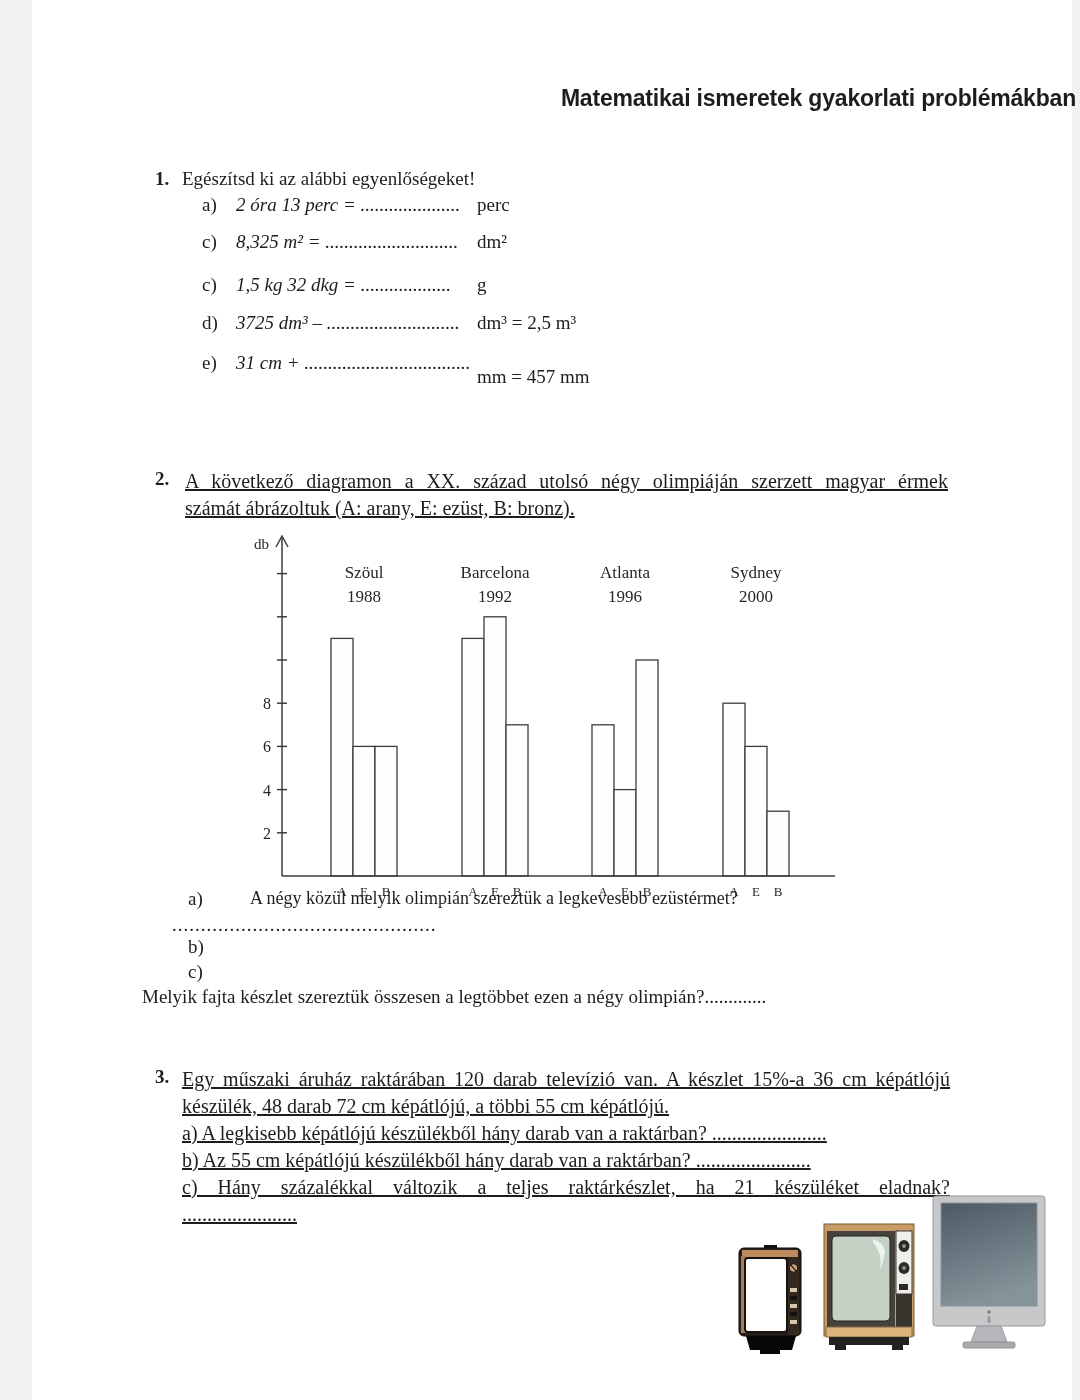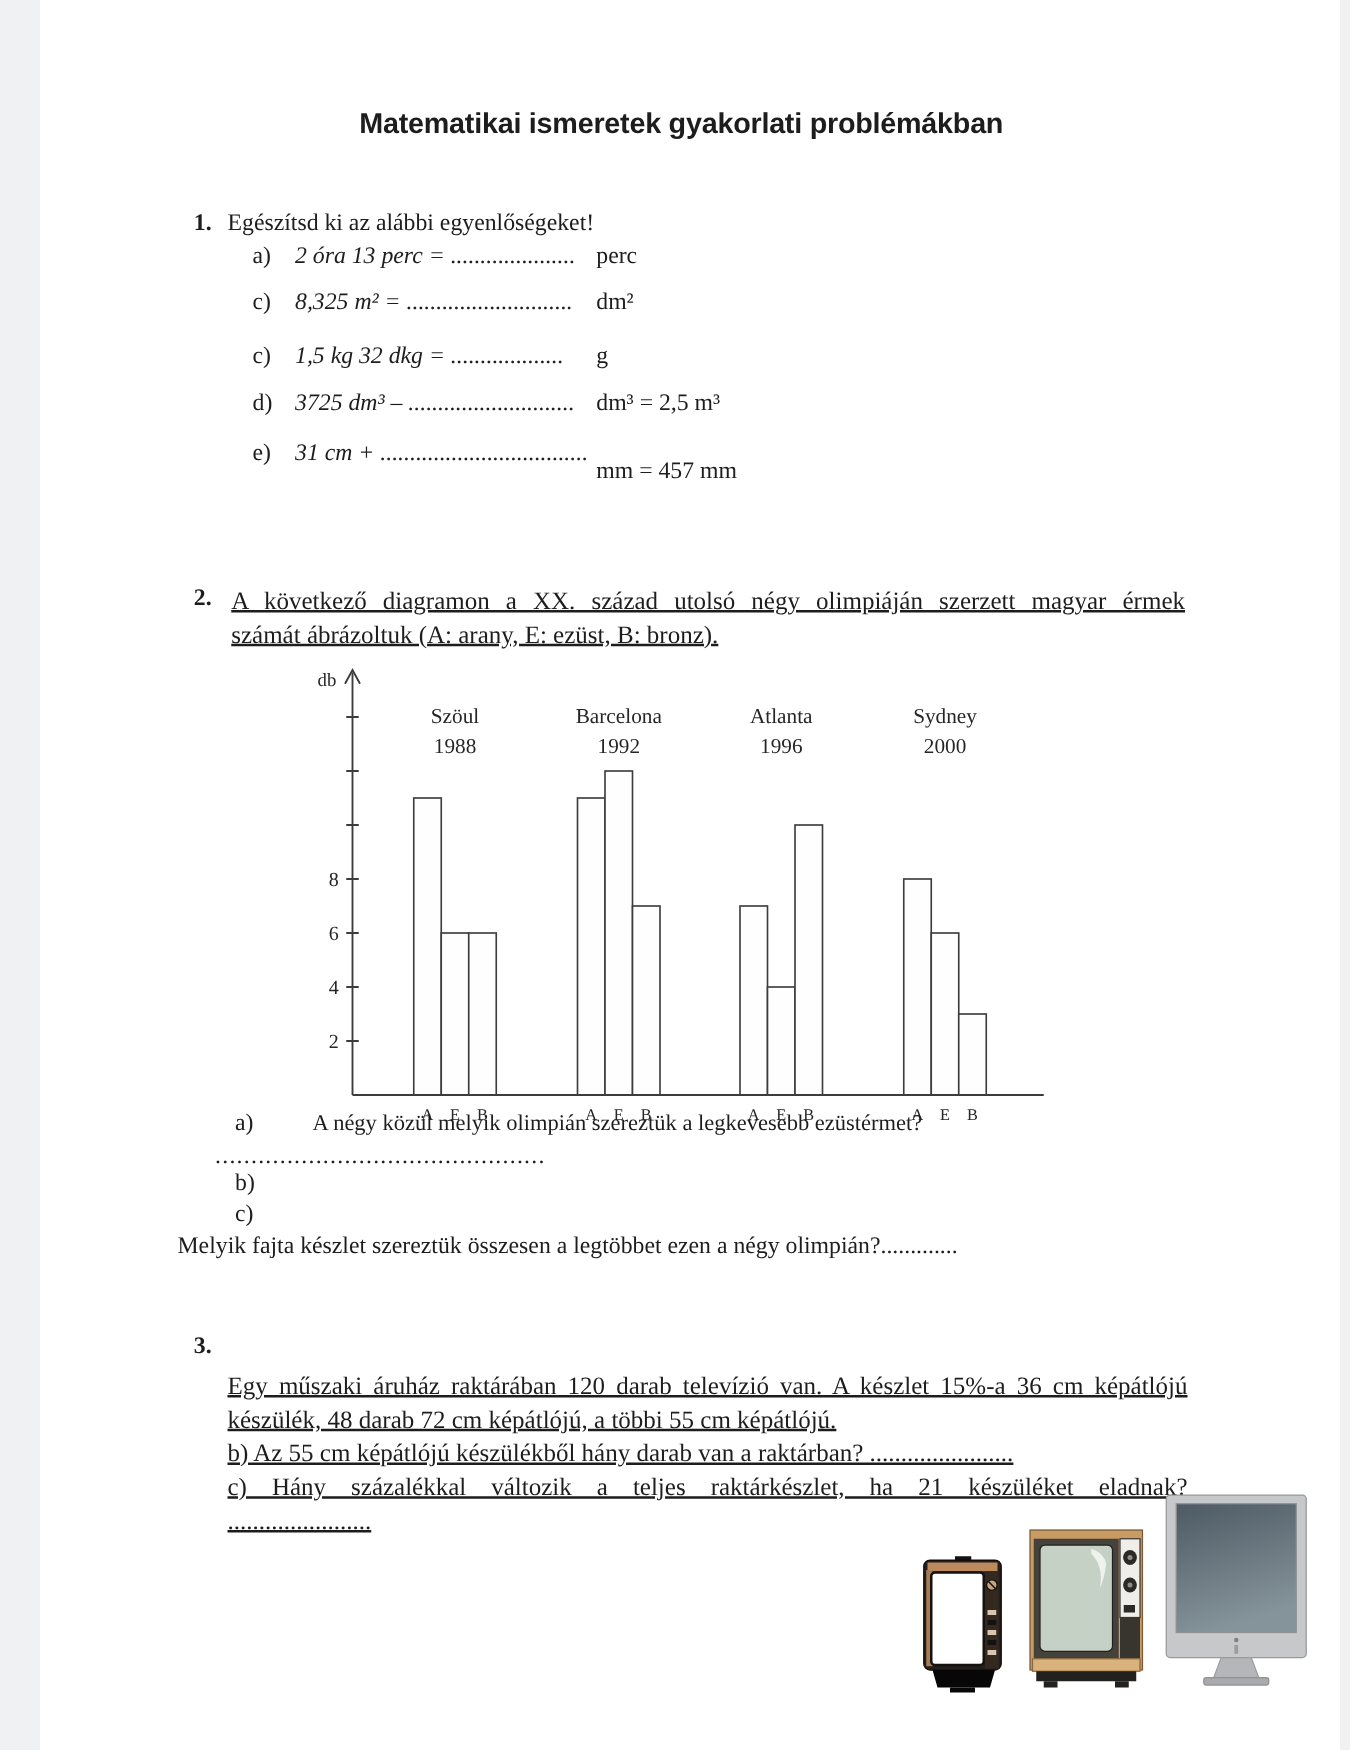--- a/index.html
+++ b/index.html
@@ -1,36 +1,36 @@
 <!DOCTYPE html>
 <html><head>
 <meta charset="utf-8">
 <style>
   html,body{margin:0;padding:0;background:#fff;}
   .page{position:relative;width:1080px;height:1400px;background:#ffffff;overflow:hidden;
         font-family:"Liberation Serif",serif;color:#1d1d1d;}
   .edge{position:absolute;top:0;bottom:0;background:#eff1f3;}
   .edge.left{left:0;width:32px;}
   .edge.right{right:0;width:8px;}
-  .title{position:absolute;left:32px;right:22px;top:70px;text-align:center;
+  .title{position:absolute;left:32px;right:4px;top:70px;text-align:right;
          font-family:"Liberation Sans",sans-serif;font-weight:700;font-size:23px;letter-spacing:-0.2px;}
   .row{position:absolute;left:0;right:0;height:26px;font-size:19px;white-space:nowrap;}
   .num{position:absolute;font-weight:700;}
   .abs{position:absolute;}
   .p1-head{top:168px;}
   .p1-item .lbl{position:absolute;left:202px;}
   .p1-item .txt{position:absolute;left:236px;font-style:italic;}
   .p1-item .unit{position:absolute;left:477px;}
   .para{position:absolute;font-size:20px;line-height:27px;text-decoration:underline;}
   .jl{text-align:justify;text-align-last:justify;}
   .q-lbl{position:absolute;left:188px;font-size:19px;}
   .q-txt{position:absolute;left:250px;font-size:18px;white-space:nowrap;}
   .dots-a{position:absolute;left:172px;font-size:19px;letter-spacing:1px;}
   .final-line{position:absolute;left:142px;font-size:19px;white-space:nowrap;}
-  .p3-lines{left:182px;width:768px;margin-top:30px;}
+  .p3-lines{left:182px;width:768px;}
   .p3-lines div{height:27px;white-space:nowrap;}
   .p3-lines div.jl{white-space:normal;}
   .chart-wrap{position:absolute;left:250px;top:528px;width:600px;height:372px;}
   
   .bar{fill:#fefefe;stroke:#3c3c3c;stroke-width:1.3;}
   .axis{stroke:#3c3c3c;stroke-width:1.5;fill:none;}
   .arrow{fill:none;stroke:#3c3c3c;stroke-width:1.5;}
   .chart-wrap text{font-family:"Liberation Serif",serif;fill:#262626;}
   .ticklbl{font-size:16px;text-anchor:end;}
   .citylbl{font-size:17px;text-anchor:middle;}
@@ -139,20 +139,21 @@
   <span class="q-txt" style="top:888px">A négy közül melyik olimpián szereztük a legkevesebb ezüstérmet?</span>
   <span class="dots-a" style="top:914px">..............................................</span>
   <span class="q-lbl" style="top:936px">b)</span>
   <span class="q-lbl" style="top:961px">c)</span>
   <span class="final-line" style="top:986px">Melyik fajta készlet szereztük összesen a legtöbbet ezen a négy olimpián?.............</span>
 
   <span class="num abs" style="left:155px;top:1066px;font-size:19px">3.</span>
   <div class="para p3-lines" style="top:1066px">
     <div class="jl">Egy műszaki áruház raktárában 120 darab televízió van. A készlet 15%-a 36 cm képátlójú</div>
     <div>készülék, 48 darab 72 cm képátlójú, a többi 55 cm képátlójú.</div>
+    <div>a) A legkisebb képátlójú készülékből hány darab van a raktárban? .......................</div>
     <div>b) Az 55 cm képátlójú készülékből hány darab van a raktárban? .......................</div>
     <div class="jl">c) Hány százalékkal változik a teljes raktárkészlet, ha 21 készüléket eladnak?</div>
     <div>.......................</div>
   </div>
 
   <div class="tv" style="left:738px;top:1244px">
     <svg width="66" height="114" viewBox="0 0 66 114">
       <rect x="26" y="1" width="13" height="5" fill="#141210"></rect>
       <rect x="1" y="4" width="62" height="88" rx="5" fill="#241f1c" stroke="#0f0d0b"></rect>
       <rect x="4" y="6" width="56" height="7" fill="#bd8a5e"></rect>

